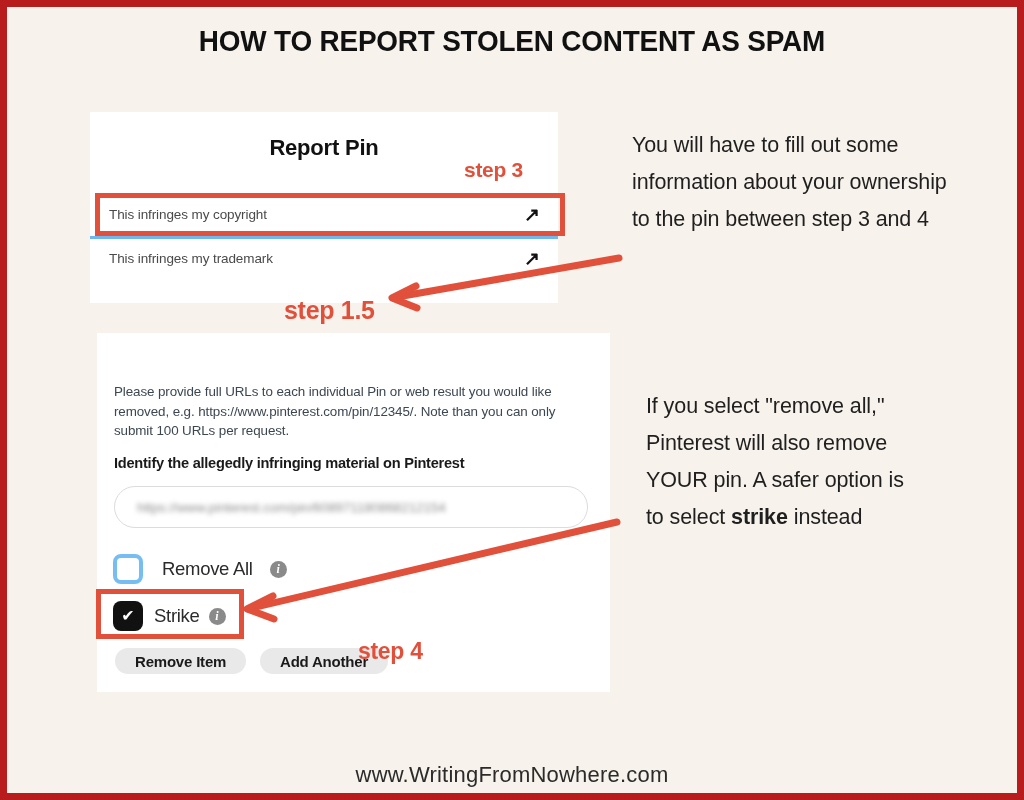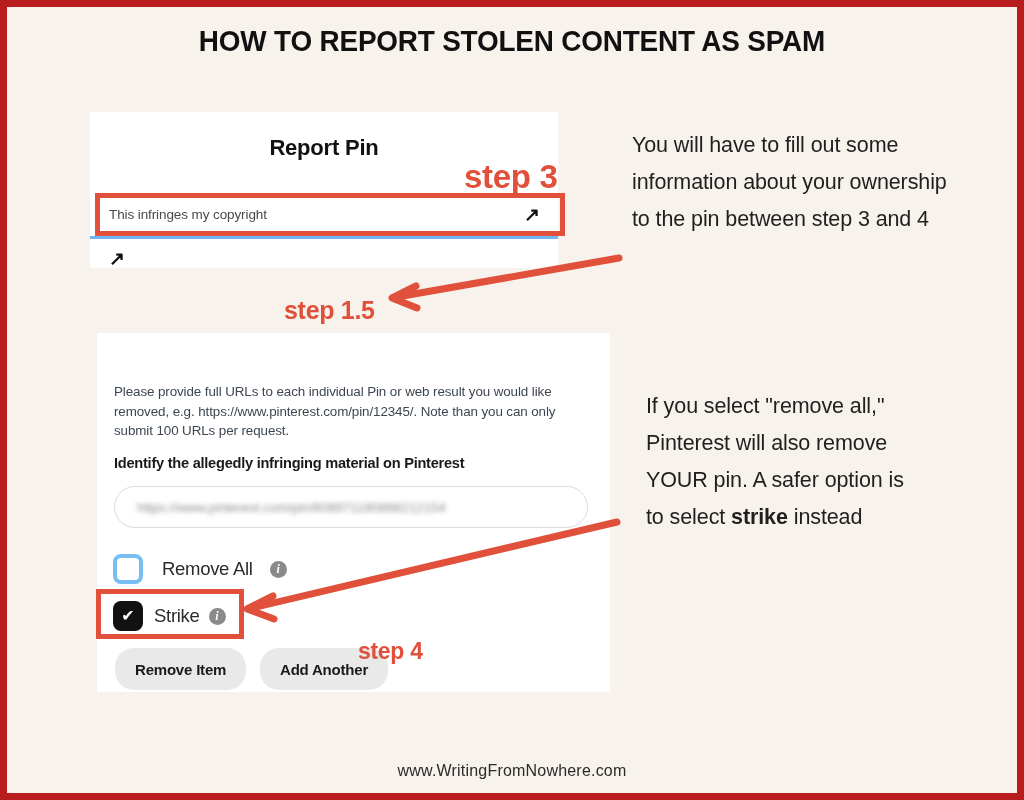--- a/index.html
+++ b/index.html
@@ -42,21 +42,21 @@
   .card {
     position: absolute;
     background: #FFFFFF;
   }
 
   
   #report-pin-card {
     left: 83px;
     top: 105px;
     width: 468px;
-    height: 156px;
+    height: 191px;
   }
   #report-pin-heading {
     position: absolute;
     top: 23px;
     left: 0;
     width: 100%;
     text-align: center;
     font-size: 22px;
     font-weight: bold;
     color: #111111;
@@ -113,21 +113,21 @@
     height: 50px;
   }
 
   
   .step-label {
     position: absolute;
     color: #E0503A;
     font-weight: bold;
     letter-spacing: -0.3px;
   }
-  #step3-label  { left: 457px; top: 151px; font-size: 33px; }
+  #step3-label  { left: 457px; top: 151px; font-size: 21px; }
   #step35-label { left: 277px; top: 289px; font-size: 25px; }
   #step4-label  { left: 351px; top: 599px; font-size: 23px; margin-top: 32px; }
 
   
   #identify-card {
     left: 90px;
     top: 326px;
     width: 513px;
     height: 359px;
   }
@@ -228,21 +228,21 @@
     font-family: "Liberation Serif", serif;
     display: flex;
     align-items: center;
     justify-content: center;
     line-height: 1;
   }
 
   
   .pill-btn {
     position: absolute;
-    height: 42px;
+    height: 26px;
     border-radius: 19px;
     background: #E9E9E9;
     display: flex;
     align-items: center;
     justify-content: center;
     font-size: 15px;
     font-weight: bold;
     color: #1a1a1a;
     letter-spacing: -0.2px;
     padding: 0 20px;
@@ -282,21 +282,21 @@
     pointer-events: none;
   }
 
   
   #footer-url {
     position: absolute;
     top: 755px;
     left: 0;
     width: 100%;
     text-align: center;
-    font-size: 16px;
+    font-size: 22px;
     color: #2b2b2b;
     letter-spacing: 0.2px;
   }
 </style>
 </head>
 <body>
 
 <div id="canvas">
 
   <div id="page-title">HOW TO REPORT STOLEN CONTENT AS SPAM</div>
@@ -305,20 +305,21 @@
     <div id="report-pin-heading">Report Pin</div>
 
     <div id="report-row-copyright" class="report-row">
       <span class="report-row-label">This infringes my copyright</span>
       <span class="ext-arrow">↗</span>
     </div>
 
     <div id="report-divider"></div>
 
     <div id="report-row-trademark" class="report-row">
+      <span class="report-row-label">This infringes my trademark</span>
       <span class="ext-arrow">↗</span>
     </div>
   </div>
 
   <div id="hl-copyright" class="hl-box"></div>
 
   <div id="step3-label" class="step-label">step 3</div>
 
   <div id="identify-card" class="card">
 

